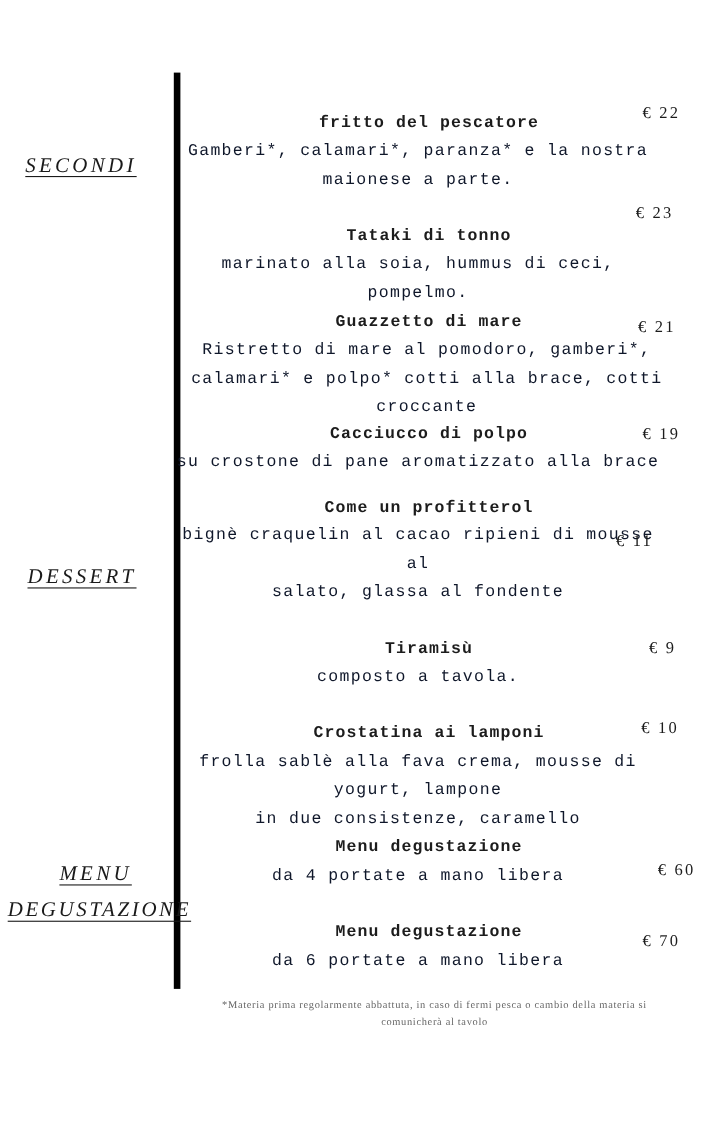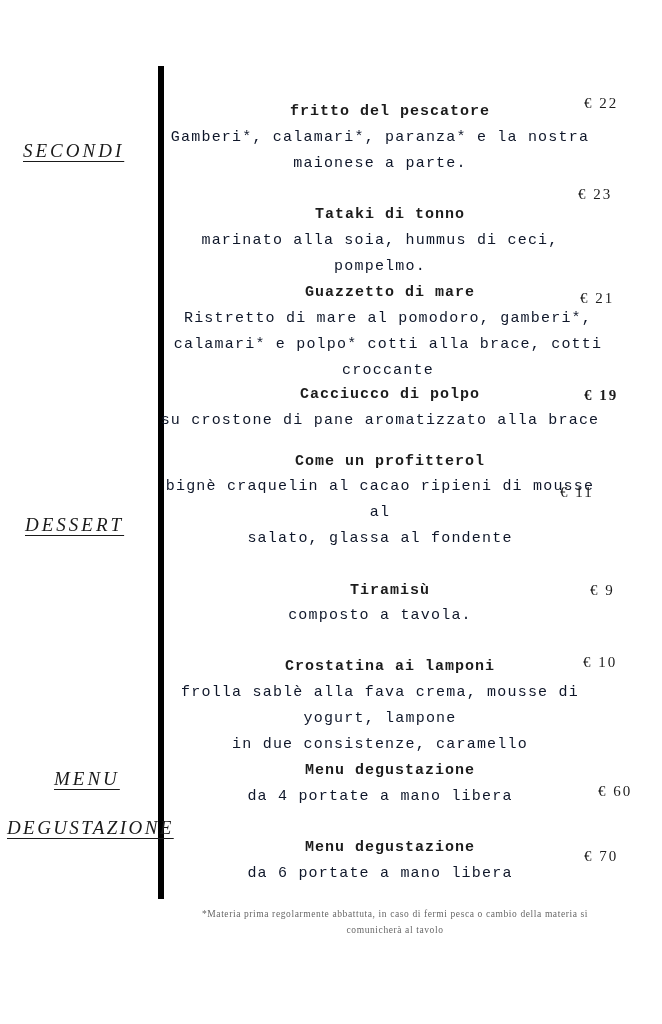--- a/index.html
+++ b/index.html
@@ -79,21 +79,21 @@
       color: #666666;
     }
   </style>
 </head>
 <body>
 
 <div class="bar"></div>
 
 <div class="section" style="left:23px; top:140px;">SECONDI</div>
 <div class="section" style="left:25px; top:514px;">DESSERT</div>
-<div class="section" style="left:54px; top:768px;text-align:right;">MENU</div>
+<div class="section" style="left:54px; top:784px;text-align:right;">MENU</div>
 <div class="section" style="left:7px; top:817px; letter-spacing:2.4px;">DEGUSTAZIONE</div>
 
 <div class="item-title" style="top:103px;">fritto del pescatore</div>
 <div class="item-desc" style="top:125px;">
   <div>Gamberi*, calamari*, paranza* e la nostra</div>
   <div>maionese a parte.</div>
 </div>
 <div class="price" style="left:584px; top:95px;">€ 22</div>
 
 <div class="item-title" style="top:206px;">Tataki di tonno</div>
@@ -106,21 +106,21 @@
 <div class="item-desc" style="top:306px; left:168px;">
   <div>Ristretto di mare al pomodoro, gamberi*,</div>
   <div>calamari* e polpo* cotti alla brace, cotti croccante</div>
 </div>
 <div class="price" style="left:580px; top:290px;">€ 21</div>
 
 <div class="item-title" style="top:386px;">Cacciucco di polpo</div>
 <div class="item-desc" style="top:408px;">
   <div>su crostone di pane aromatizzato alla brace</div>
 </div>
-<div class="price" style="left:584px; top:387px;font-weight:bold;">€ 19</div>
+<div class="price" style="left:584px; top:387px;">€ 19</div>
 
 <div class="item-title" style="top:453px;">Come un profitterol</div>
 <div class="item-desc" style="top:474px;">
   <div>bignè craquelin al cacao ripieni di mousse al</div>
   <div>salato, glassa al fondente</div>
 </div>
 <div class="price" style="left:560px; top:484px;">€ 11</div>
 
 <div class="item-title" style="top:582px;">Tiramisù</div>
 <div class="item-desc" style="top:603px;">

